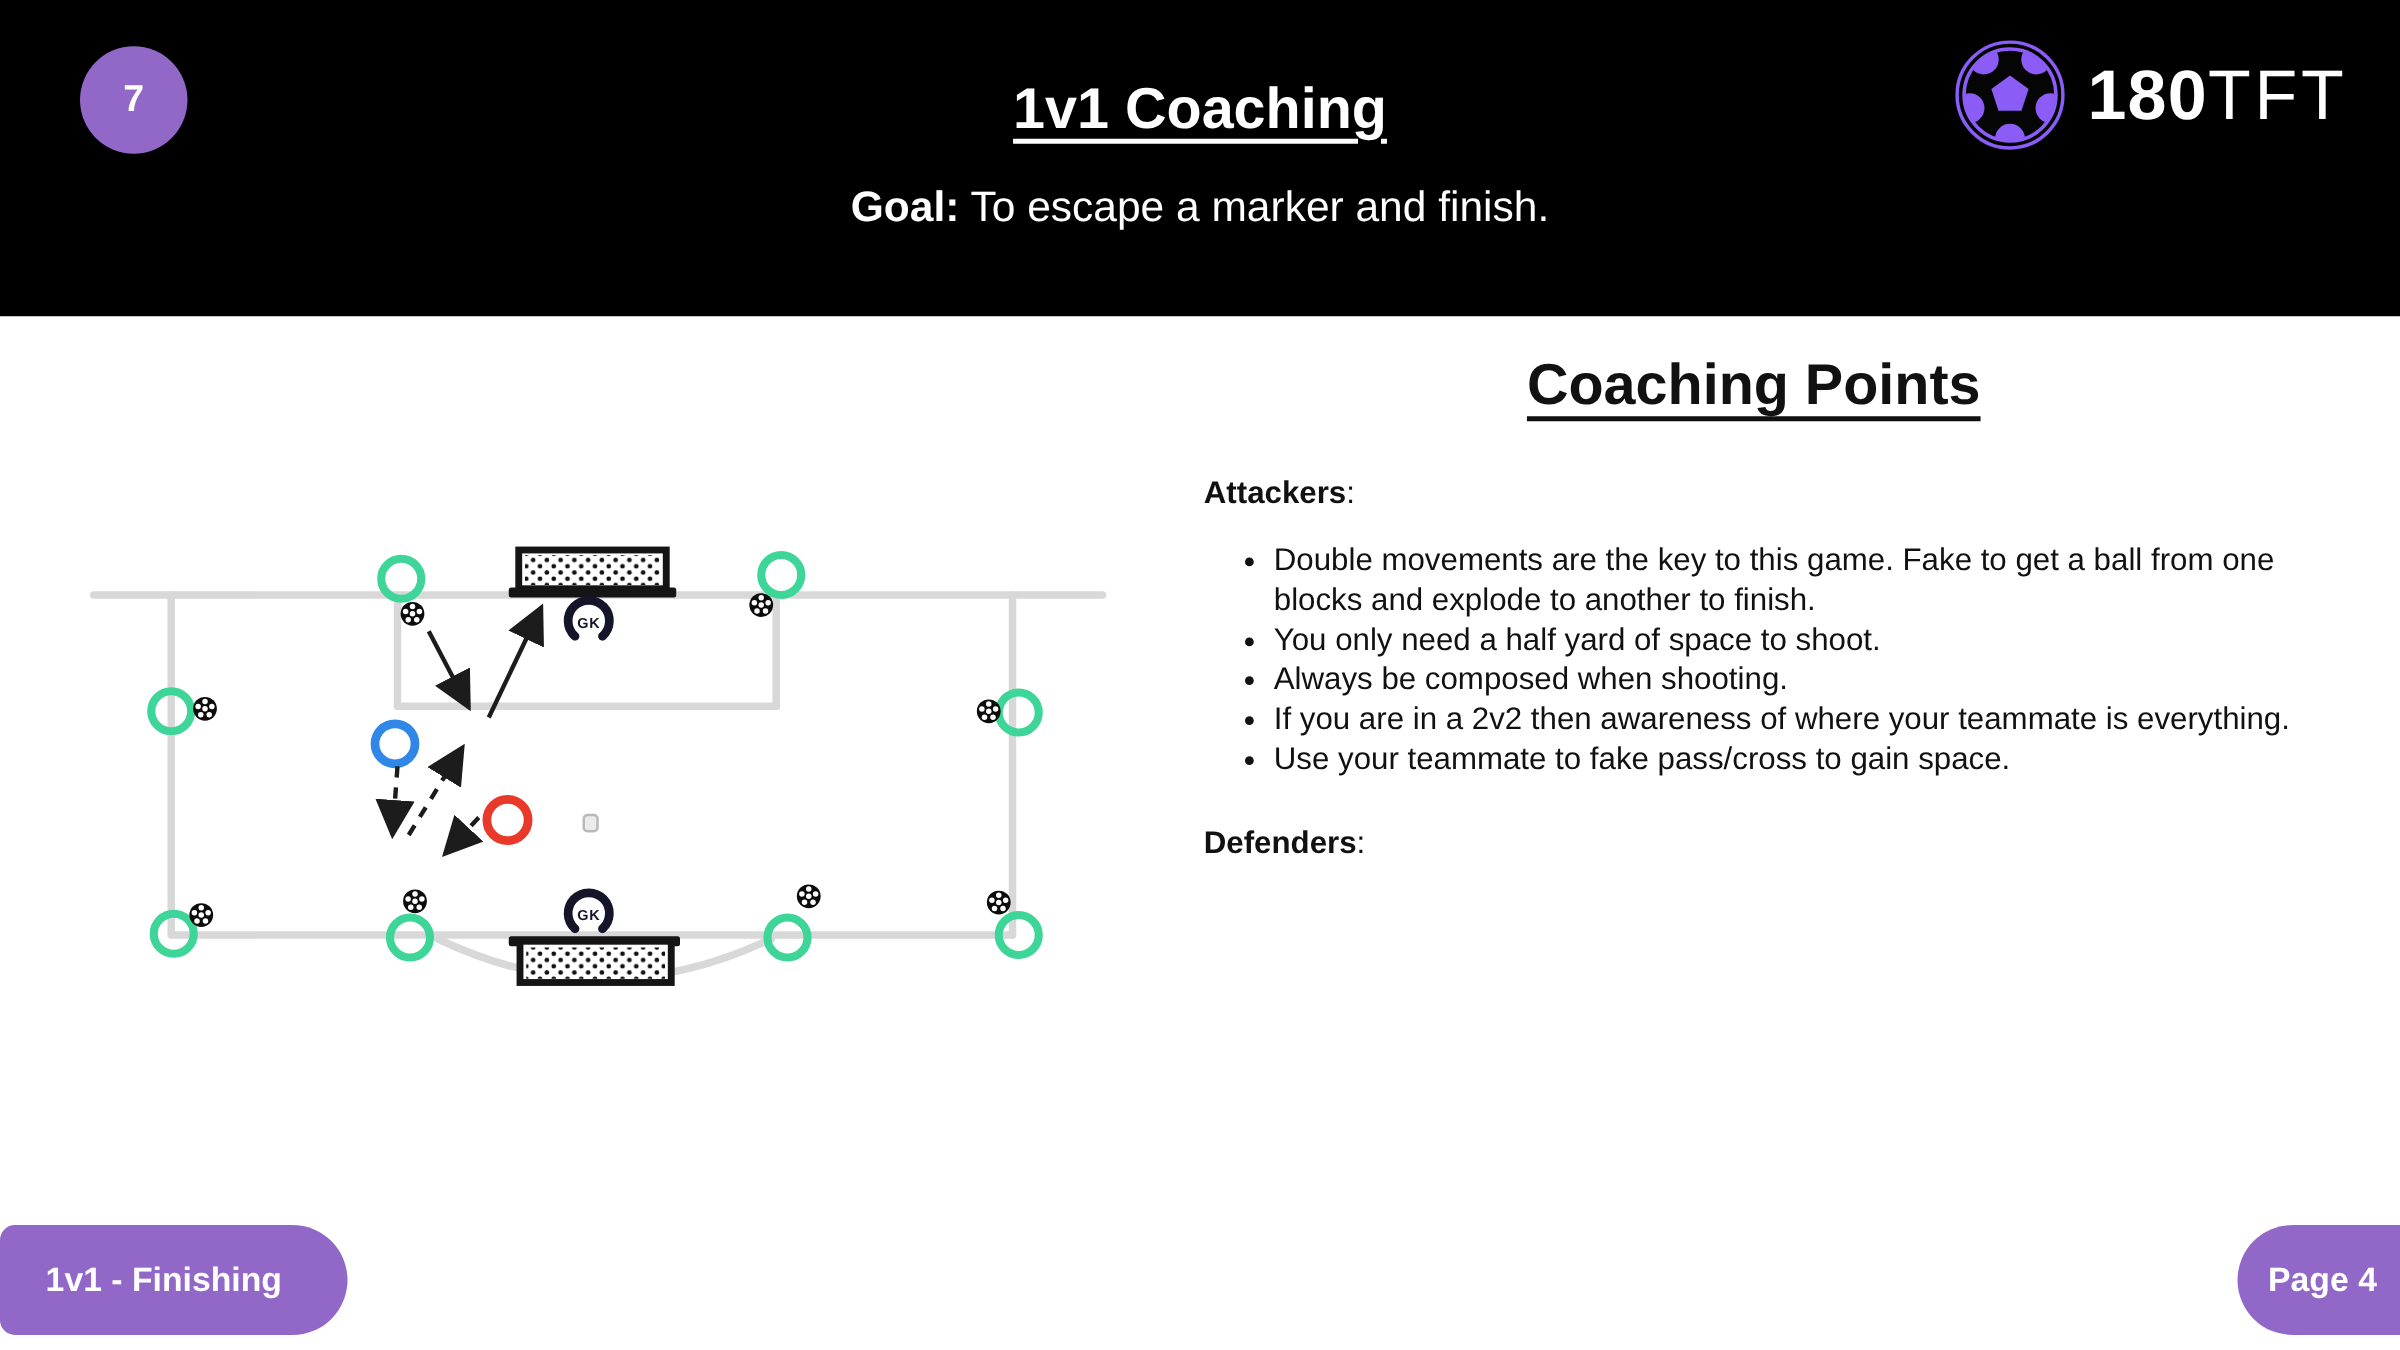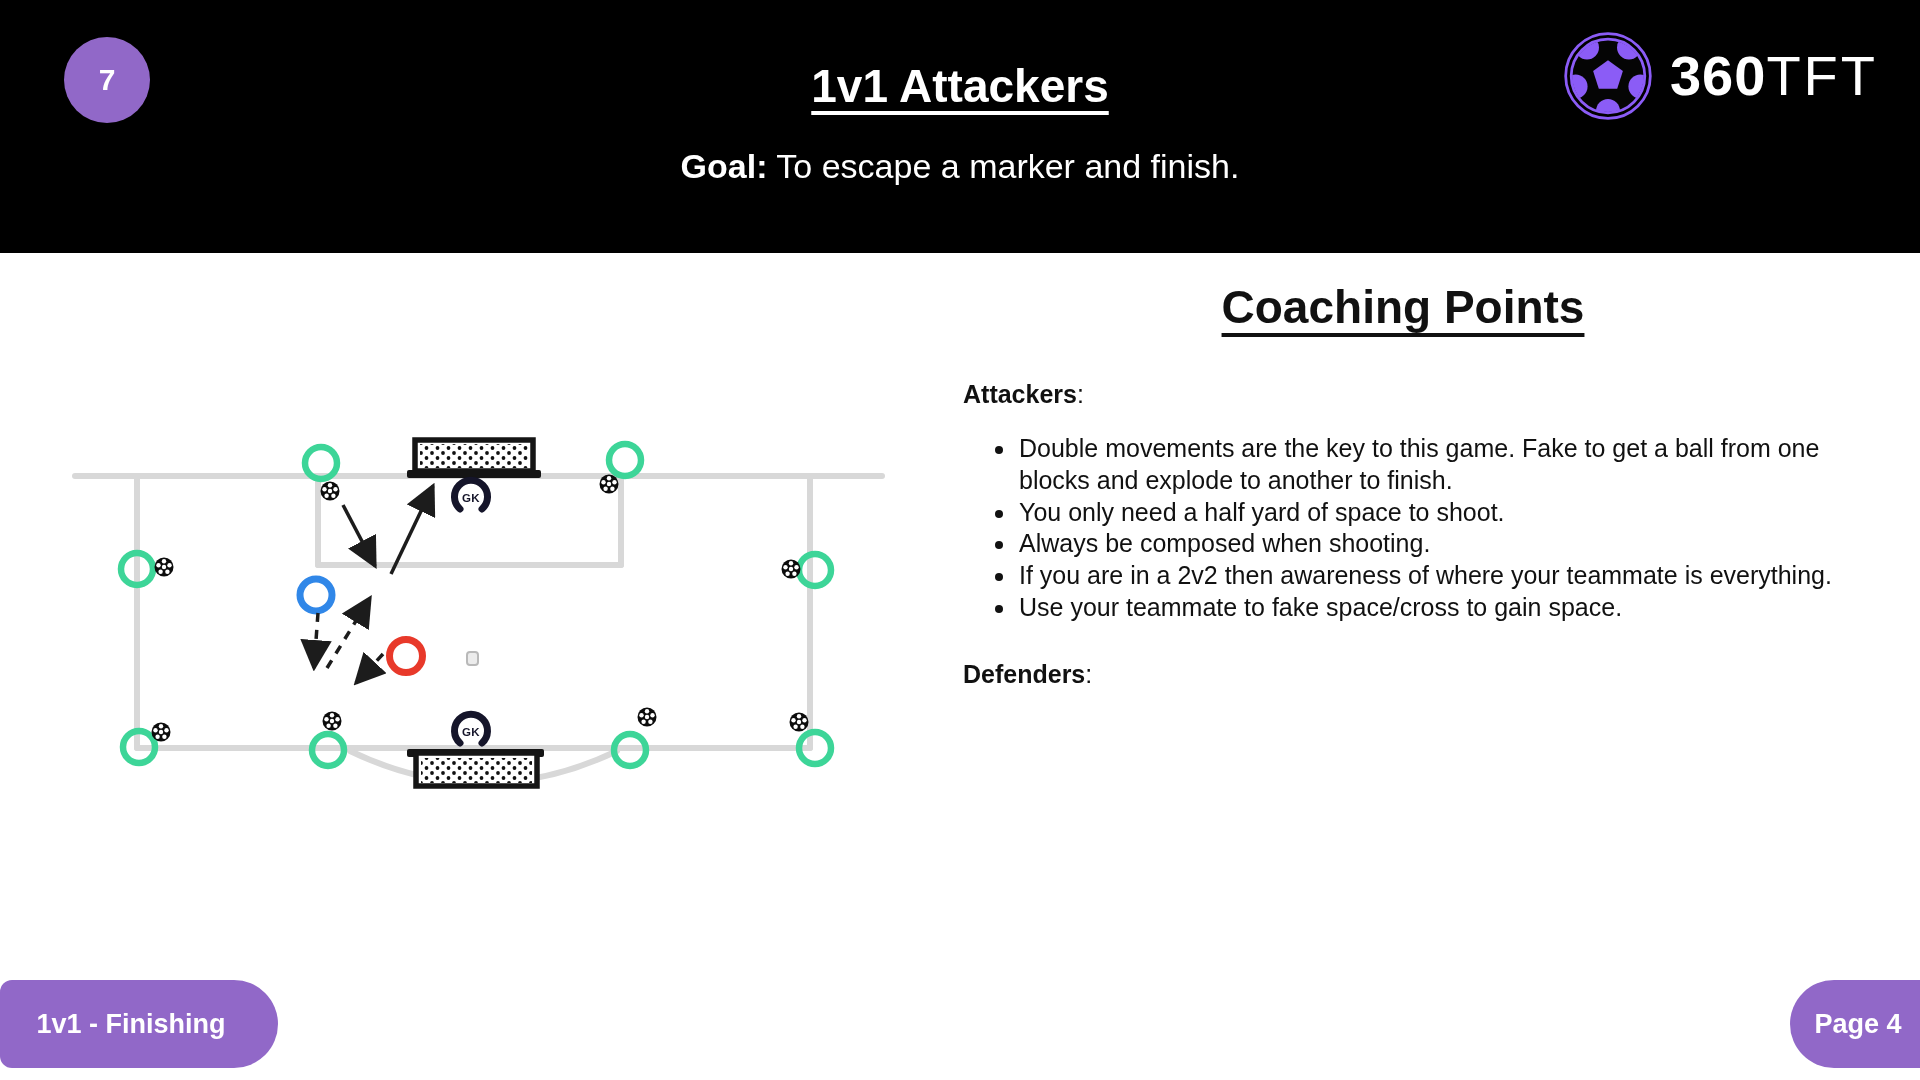--- a/index.html
+++ b/index.html
@@ -66,21 +66,21 @@
 </style>
 </head>
 <body>
 
 <div class="header">
   <div class="badge">
     <span>7</span>
   </div>
 
   <div class="title-block">
-    <h1>1v1 Attackers</h1>
+    <h1>1v1 Coaching</h1>
     <div class="subtitle">
       <b>Goal:</b>
       <span>To escape a marker and finish.</span>
     </div>
   </div>
 
   <div class="logo">
     <svg width="92" height="92" viewBox="-50 -50 100 100">
       <clipPath id="ballclip">
           <circle r="39"></circle>
@@ -90,21 +90,21 @@
       <g clip-path="url(#ballclip)" fill="var(--logo-purple,#8b5cf6)">
         <polygon points="0,-17 16.2,-5.3 10,13.8 -10,13.8 -16.2,-5.3"></polygon>
         <circle cx="35.2" cy="11.4" r="13"></circle>
         <circle cx="0" cy="38" r="13"></circle>
         <circle cx="-35.2" cy="11.4" r="13"></circle>
         <circle cx="-22.8" cy="-30.9" r="13"></circle>
         <circle cx="22.8" cy="-30.9" r="13"></circle>
       </g>
     </svg>
     <div class="logo-text">
-      <span class="bold">360</span><span class="light">TFT</span>
+      <span class="bold">180</span><span class="light">TFT</span>
     </div>
   </div>
 </div>
 
 <svg class="pitch" width="1920" height="1080" viewBox="0 0 1920 1080">
   <defs>
     <pattern id="mesh" width="11" height="10" patternUnits="userSpaceOnUse">
       <circle cx="3" cy="3" r="1.9" fill="#111"></circle>
       <circle cx="8.5" cy="8" r="1.9" fill="#111"></circle>
     </pattern>
@@ -193,21 +193,21 @@
 
 <div class="coaching">
   <h2>Coaching Points</h2>
 
   <p class="section-label"><b>Attackers</b><span class="colon">:</span></p>
   <ul>
     <li>Double movements are the key to this game. Fake to get a ball from one blocks and explode to another to finish.</li>
     <li>You only need a half yard of space to shoot.</li>
     <li>Always be composed when shooting.</li>
     <li>If you are in a 2v2 then awareness of where your teammate is everything.</li>
-    <li>Use your teammate to fake space/cross to gain space.</li>
+    <li>Use your teammate to fake pass/cross to gain space.</li>
   </ul>
 
   <p class="section-label second"><b>Defenders</b><span class="colon">:</span></p>
 </div>
 
 <div class="pill left">
   <span>1v1 - Finishing</span>
 </div>
 <div class="pill right">
   <span>Page 4</span>

